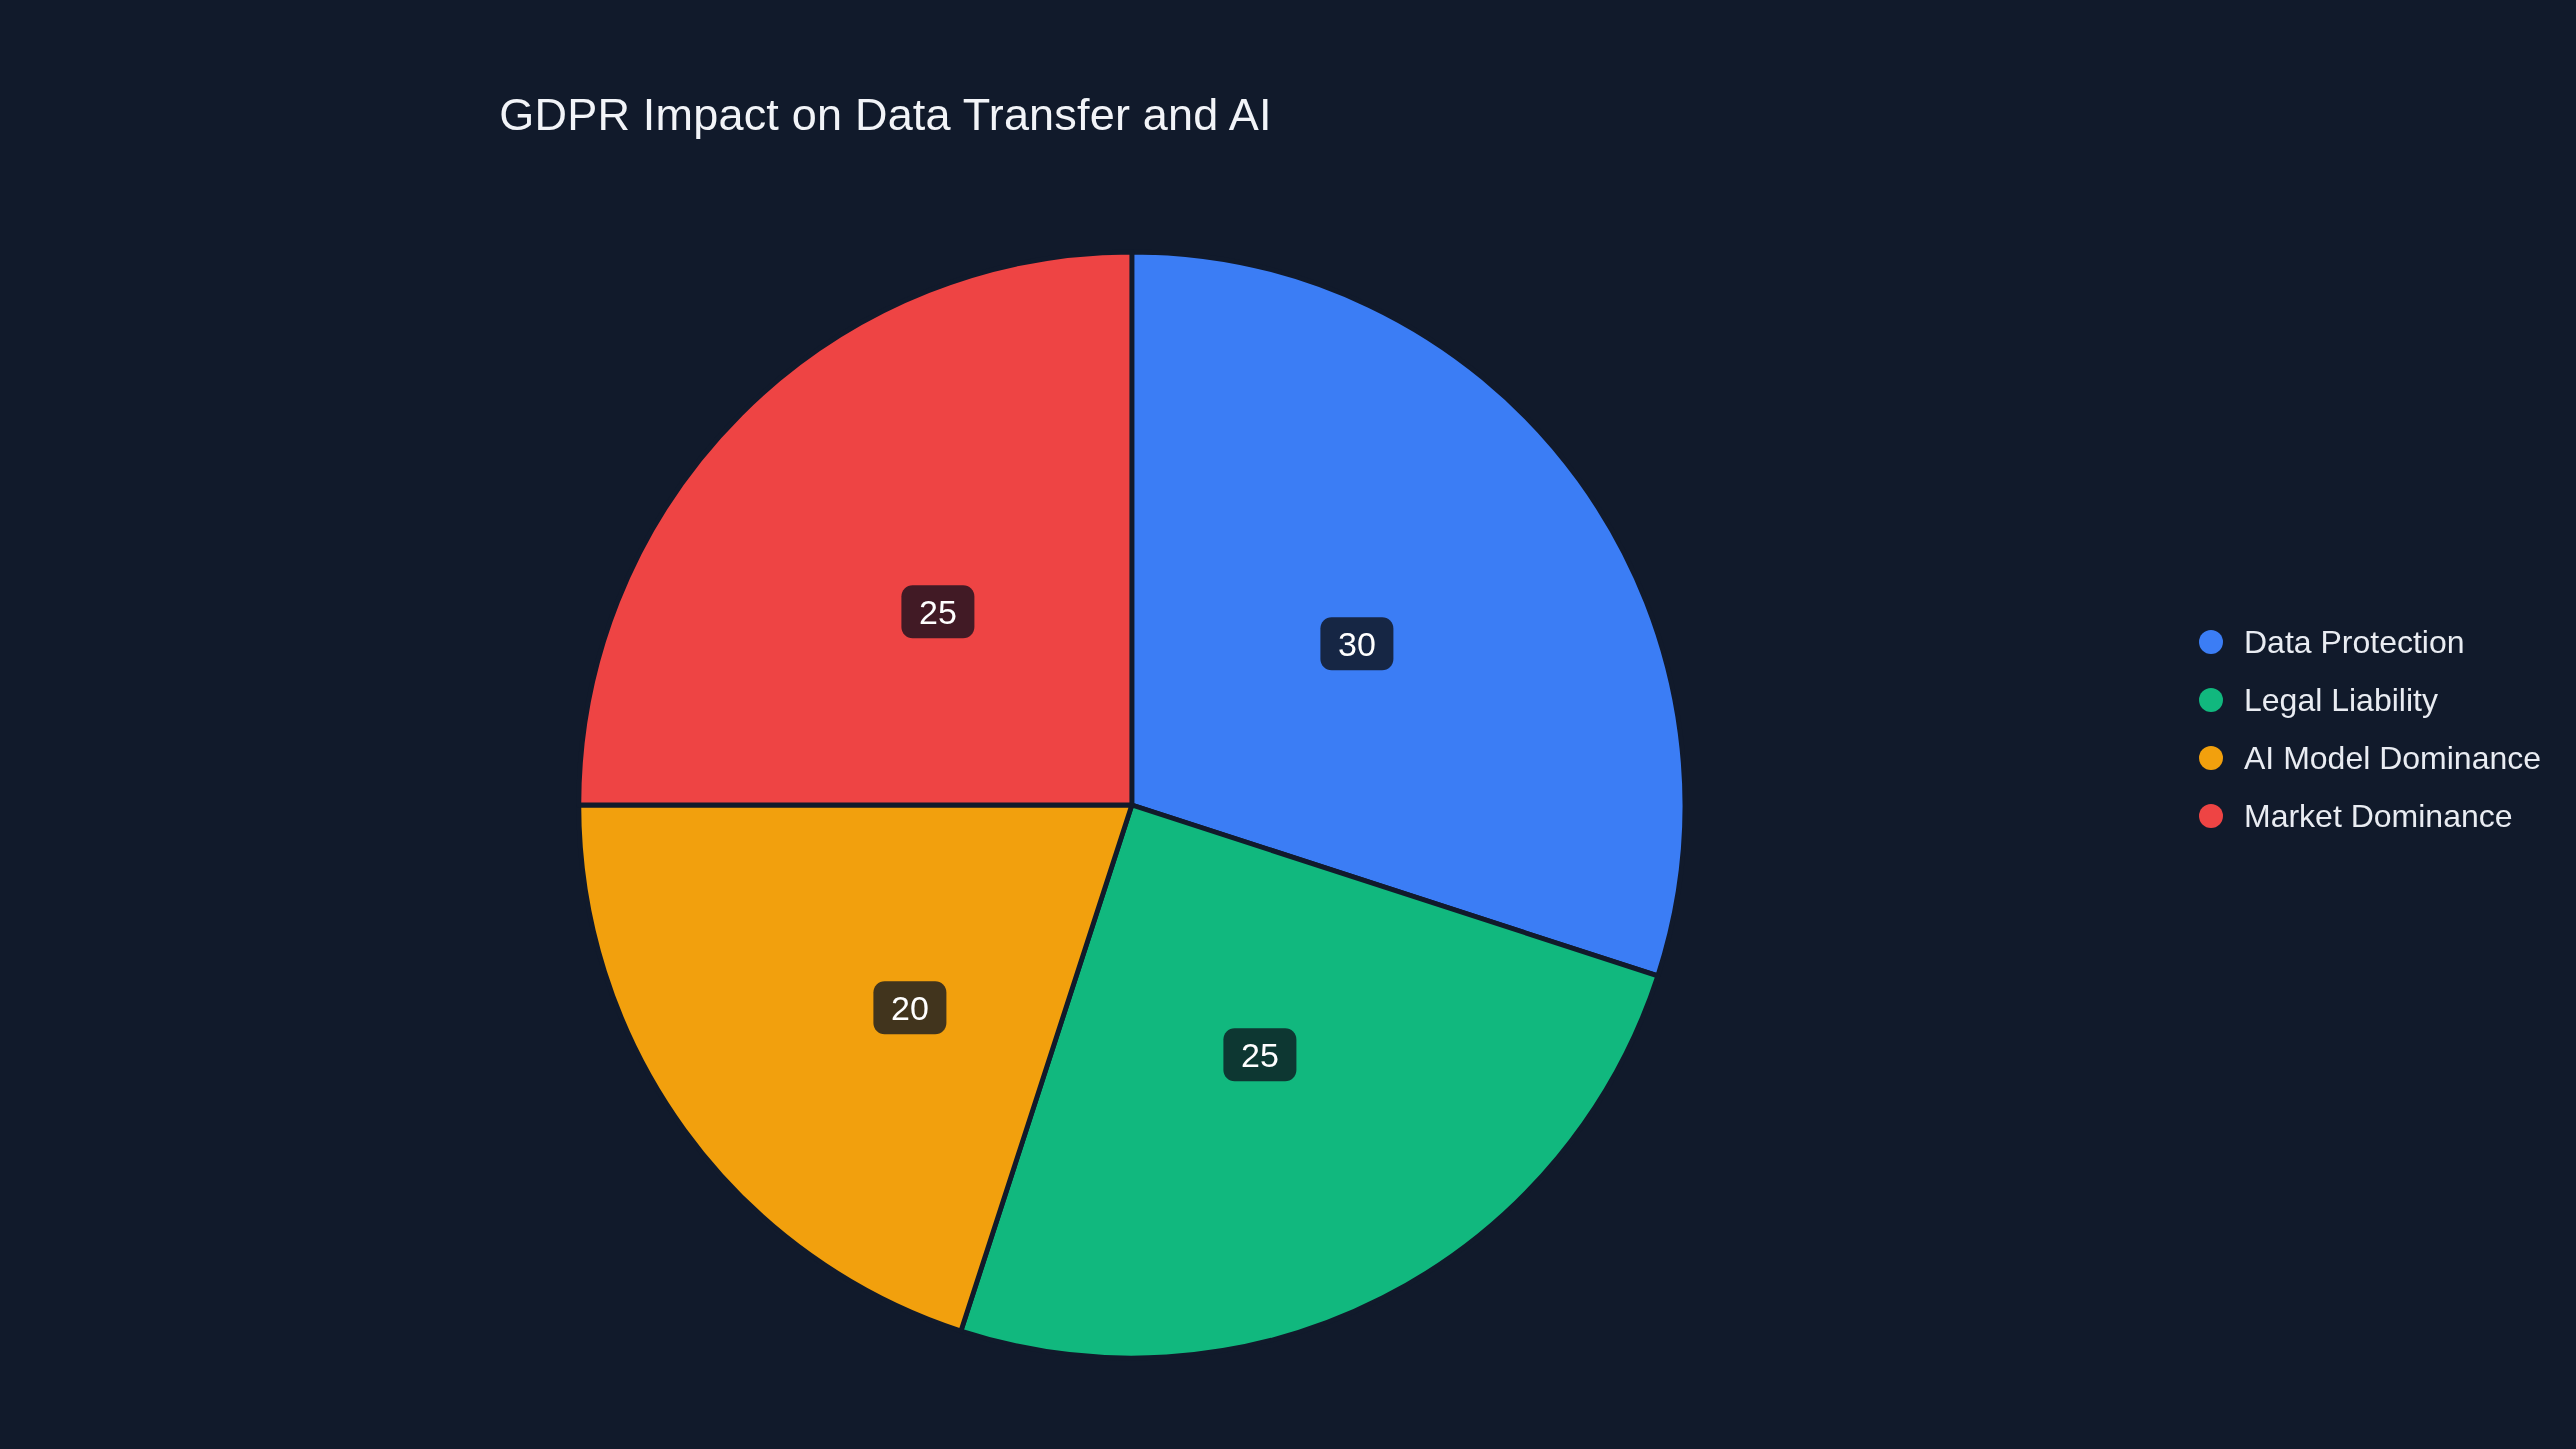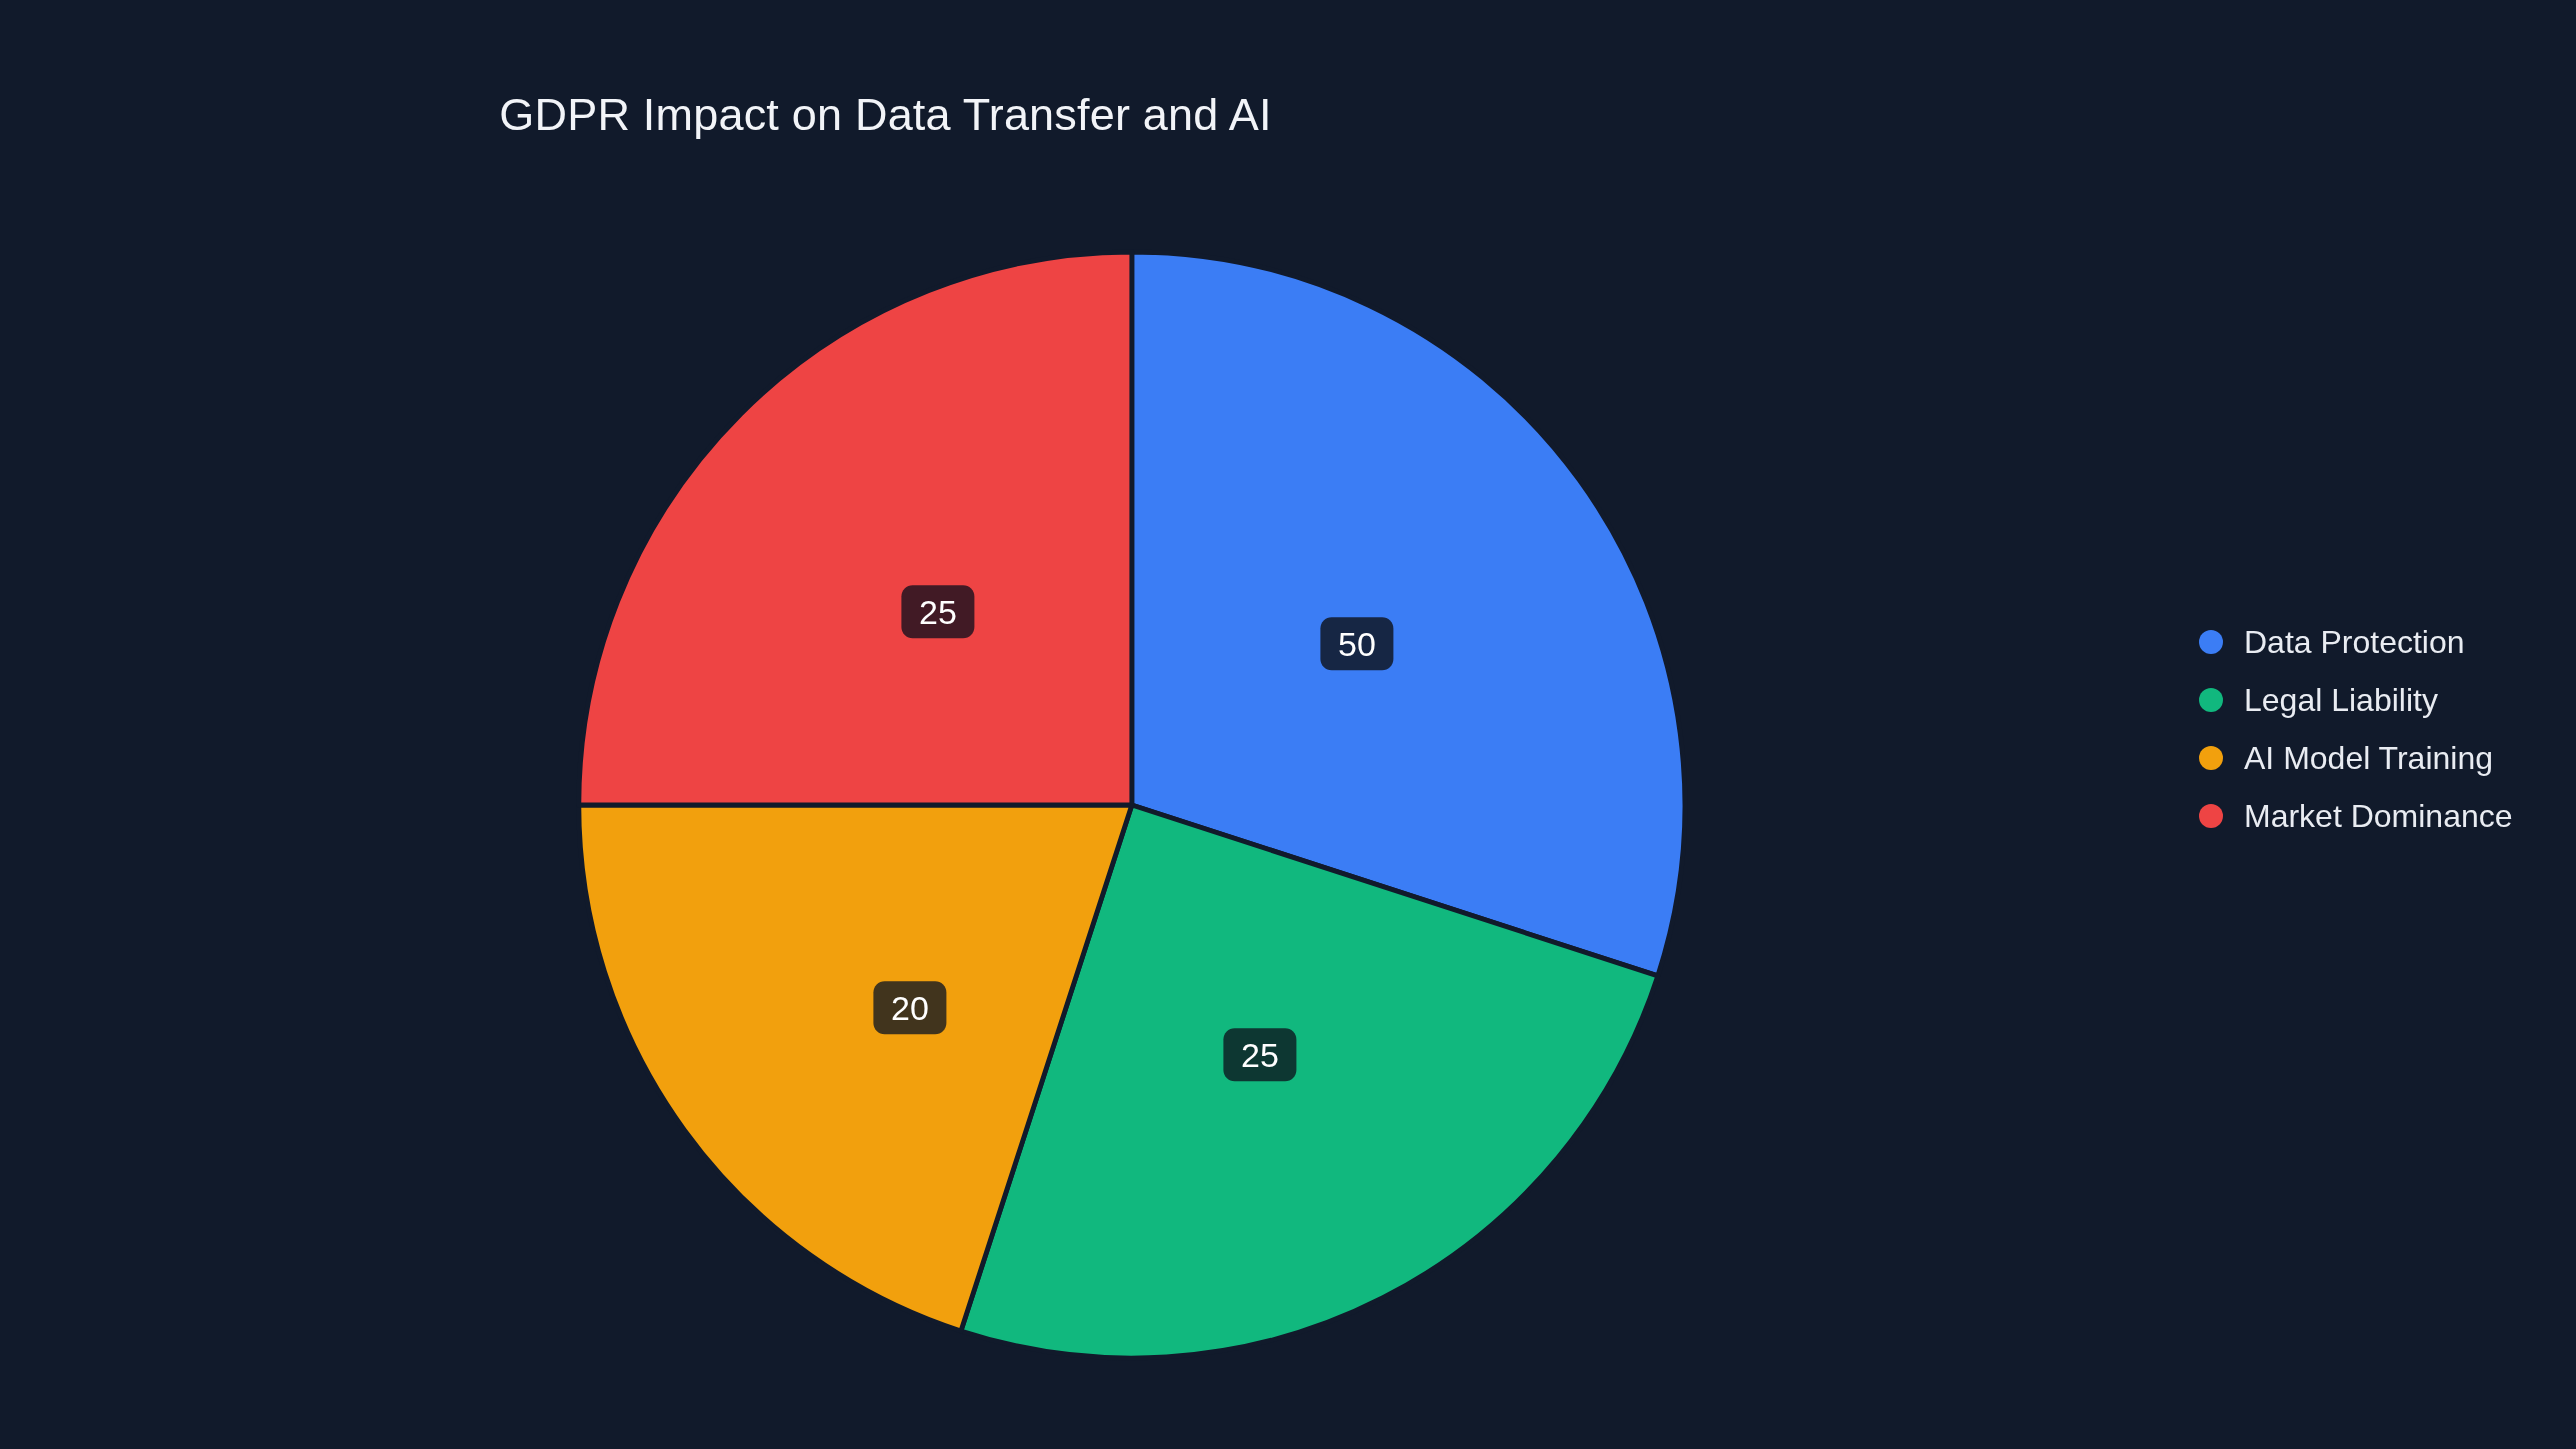--- a/index.html
+++ b/index.html
@@ -90,39 +90,39 @@
   <div id="pie-area">
     <svg id="pie-svg" width="2576" height="1449" viewBox="0 0 3200 1800">
       <g id="slices">
           <path d="M 1406 1000 L 1406 313 A 687 687 0 0 1 2059.3758266947707 1212.294675135589 Z" fill="#3b7df5" stroke="#111a2b" stroke-width="6" stroke-linejoin="round"></path>
           <path d="M 1406 1000 L 2059.3758266947707 1212.294675135589 A 687 687 0 0 1 1193.705324864411 1653.3758266947707 Z" fill="#11b87e" stroke="#111a2b" stroke-width="6" stroke-linejoin="round"></path>
           <path d="M 1406 1000 L 1193.705324864411 1653.3758266947707 A 687 687 0 0 1 719 1000.0000000000001 Z" fill="#f2a00d" stroke="#111a2b" stroke-width="6" stroke-linejoin="round"></path>
           <path d="M 1406 1000 L 719 1000.0000000000001 A 687 687 0 0 1 1405.9999999999998 313 Z" fill="#ee4444" stroke="#111a2b" stroke-width="6" stroke-linejoin="round"></path>
         </g>
     </svg>
     <div id="labels-layer">
-        <div class="slice-label" style="left: 1357px; top: 644px; background: rgba(17, 26, 43, 0.88);">50</div>
+        <div class="slice-label" style="left: 1357px; top: 644px; background: rgba(17, 26, 43, 0.88);">30</div>
         <div class="slice-label" style="left: 1260px; top: 1055px; background: rgba(13, 36, 40, 0.88);">25</div>
         <div class="slice-label" style="left: 910px; top: 972px; background: rgba(45, 40, 31, 0.9); margin-top: 36px;">20</div>
         <div class="slice-label" style="left: 938px; top: 612px; background: rgba(46, 22, 34, 0.9);">25</div>
       </div>
   </div>
 
   <div id="legend">
       <div class="legend-item">
         <span class="legend-dot" style="background: rgb(59, 125, 245);"></span>
         <span class="legend-label">Data Protection</span>
       </div>
       <div class="legend-item">
         <span class="legend-dot" style="background: rgb(17, 184, 126);"></span>
         <span class="legend-label">Legal Liability</span>
       </div>
       <div class="legend-item">
         <span class="legend-dot" style="background: rgb(242, 160, 13);"></span>
-        <span class="legend-label">AI Model Training</span>
+        <span class="legend-label">AI Model Dominance</span>
       </div>
       <div class="legend-item">
         <span class="legend-dot" style="background: rgb(238, 68, 68);"></span>
         <span class="legend-label">Market Dominance</span>
       </div>
     </div>
 
 </div>
 
 

